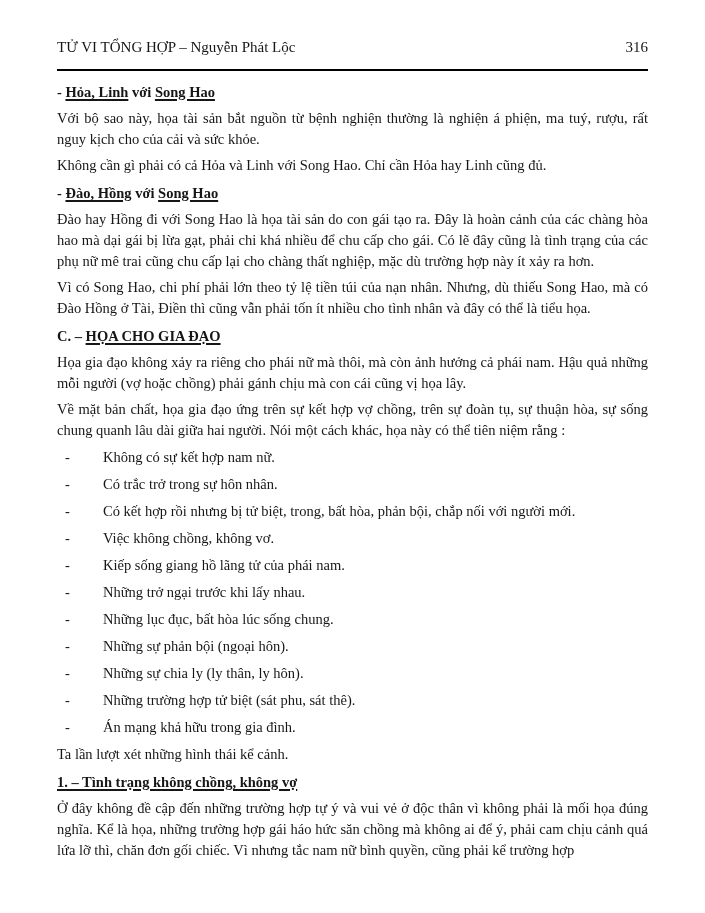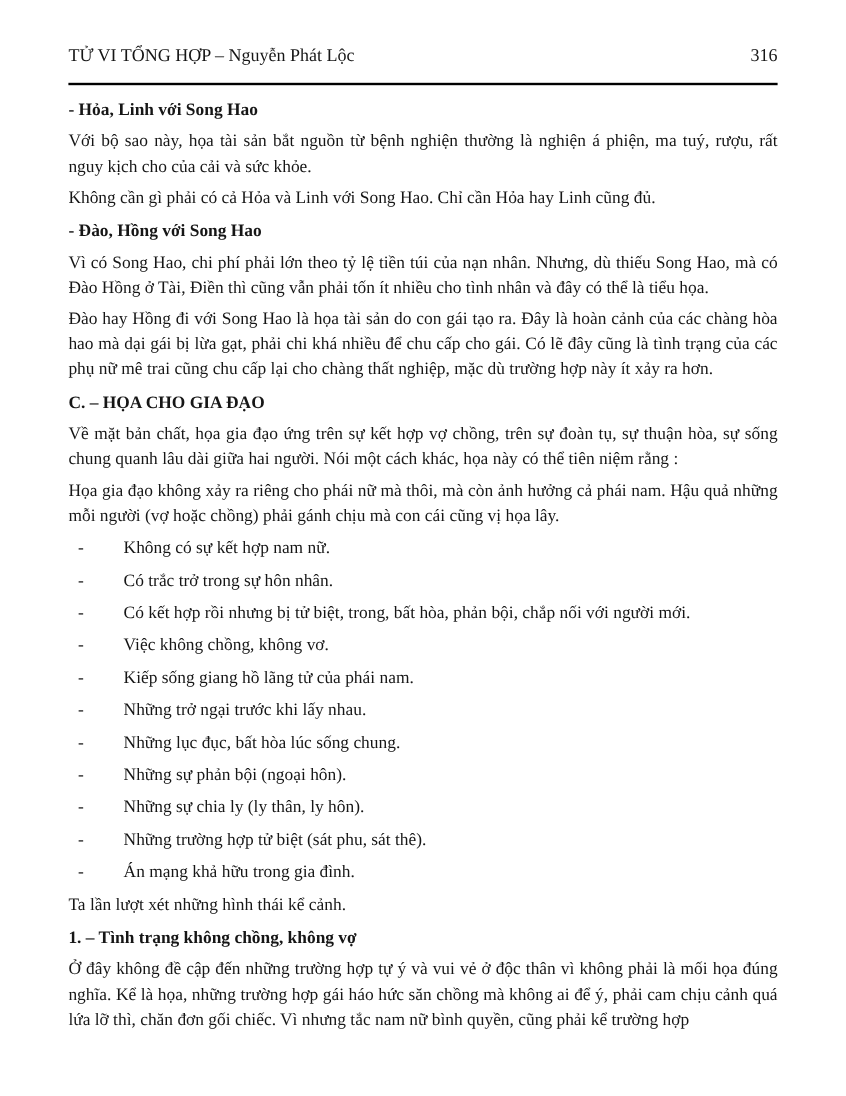--- a/index.html
+++ b/index.html
@@ -39,20 +39,21 @@
     line-height: 21px;
     text-align: justify;
   }
   h3.subhead {
     margin: 7px 0 4px 0;
     font-size: 14.5px;
     line-height: 21px;
     font-weight: bold;
   }
   h3.subhead .u {
+    text-decoration: underline;
     text-decoration-thickness: 1.5px;
     text-underline-offset: 2px;
   }
   h3.subhead .reg {
     font-weight: bold;
   }
   .bullet {
     position: relative;
     padding-left: 46px;
     margin: 6px 0;
@@ -78,29 +79,29 @@
   <div class="body-text">
 
     <h3 class="subhead"><span>- </span><span class="u">Hỏa, Linh</span><span class="reg"> với </span><span class="u">Song Hao</span></h3>
 
     <p class="para">Với bộ sao này, họa tài sản bắt nguồn từ bệnh nghiện thường là nghiện á phiện, ma tuý, rượu, rất nguy kịch cho của cải và sức khỏe.</p>
 
     <p class="para">Không cần gì phải có cả Hỏa và Linh với Song Hao. Chỉ cần Hỏa hay Linh cũng đủ.</p>
 
     <h3 class="subhead"><span>- </span><span class="u">Đào, Hồng</span><span class="reg"> với </span><span class="u">Song Hao</span></h3>
 
+    <p class="para">Đào hay Hồng đi với Song Hao là họa tài sản do con gái tạo ra. Đây là hoàn cảnh của các chàng hòa hao mà dại gái bị lừa gạt, phải chi khá nhiều để chu cấp cho gái. Có lẽ đây cũng là tình trạng của các phụ nữ mê trai cũng chu cấp lại cho chàng thất nghiệp, mặc dù trường hợp này ít xảy ra hơn.</p>
+
     <p class="para">Vì có Song Hao, chi phí phải lớn theo tỷ lệ tiền túi của nạn nhân. Nhưng, dù thiếu Song Hao, mà có Đào Hồng ở Tài, Điền thì cũng vẫn phải tốn ít nhiều cho tình nhân và đây có thể là tiểu họa.</p>
-
-    <p class="para">Đào hay Hồng đi với Song Hao là họa tài sản do con gái tạo ra. Đây là hoàn cảnh của các chàng hòa hao mà dại gái bị lừa gạt, phải chi khá nhiều để chu cấp cho gái. Có lẽ đây cũng là tình trạng của các phụ nữ mê trai cũng chu cấp lại cho chàng thất nghiệp, mặc dù trường hợp này ít xảy ra hơn.</p>
 
     <h3 class="subhead"><span>C. – </span><span class="u">HỌA CHO GIA ĐẠO</span></h3>
 
+    <p class="para">Họa gia đạo không xảy ra riêng cho phái nữ mà thôi, mà còn ảnh hưởng cả phái nam. Hậu quả những mỗi người (vợ hoặc chồng) phải gánh chịu mà con cái cũng vị họa lây.</p>
+
     <p class="para">Về mặt bản chất, họa gia đạo ứng trên sự kết hợp vợ chồng, trên sự đoàn tụ, sự thuận hòa, sự sống chung quanh lâu dài giữa hai người. Nói một cách khác, họa này có thể tiên niệm rằng :</p>
-
-    <p class="para">Họa gia đạo không xảy ra riêng cho phái nữ mà thôi, mà còn ảnh hưởng cả phái nam. Hậu quả những mỗi người (vợ hoặc chồng) phải gánh chịu mà con cái cũng vị họa lây.</p>
 
     <div class="bullet"><span class="dash">-</span><span>Không có sự kết hợp nam nữ.</span></div>
     <div class="bullet"><span class="dash">-</span><span>Có trắc trở trong sự hôn nhân.</span></div>
     <div class="bullet"><span class="dash">-</span><span>Có kết hợp rồi nhưng bị tử biệt, trong, bất hòa, phản bội, chắp nối với người mới.</span></div>
 
 
     <div class="bullet"><span class="dash">-</span><span>Việc không chồng, không vơ.</span></div>
     <div class="bullet"><span class="dash">-</span><span>Kiếp sống giang hồ lãng tử của phái nam.</span></div>
     <div class="bullet"><span class="dash">-</span><span>Những trở ngại trước khi lấy nhau.</span></div>
     <div class="bullet"><span class="dash">-</span><span>Những lục đục, bất hòa lúc sống chung.</span></div>

